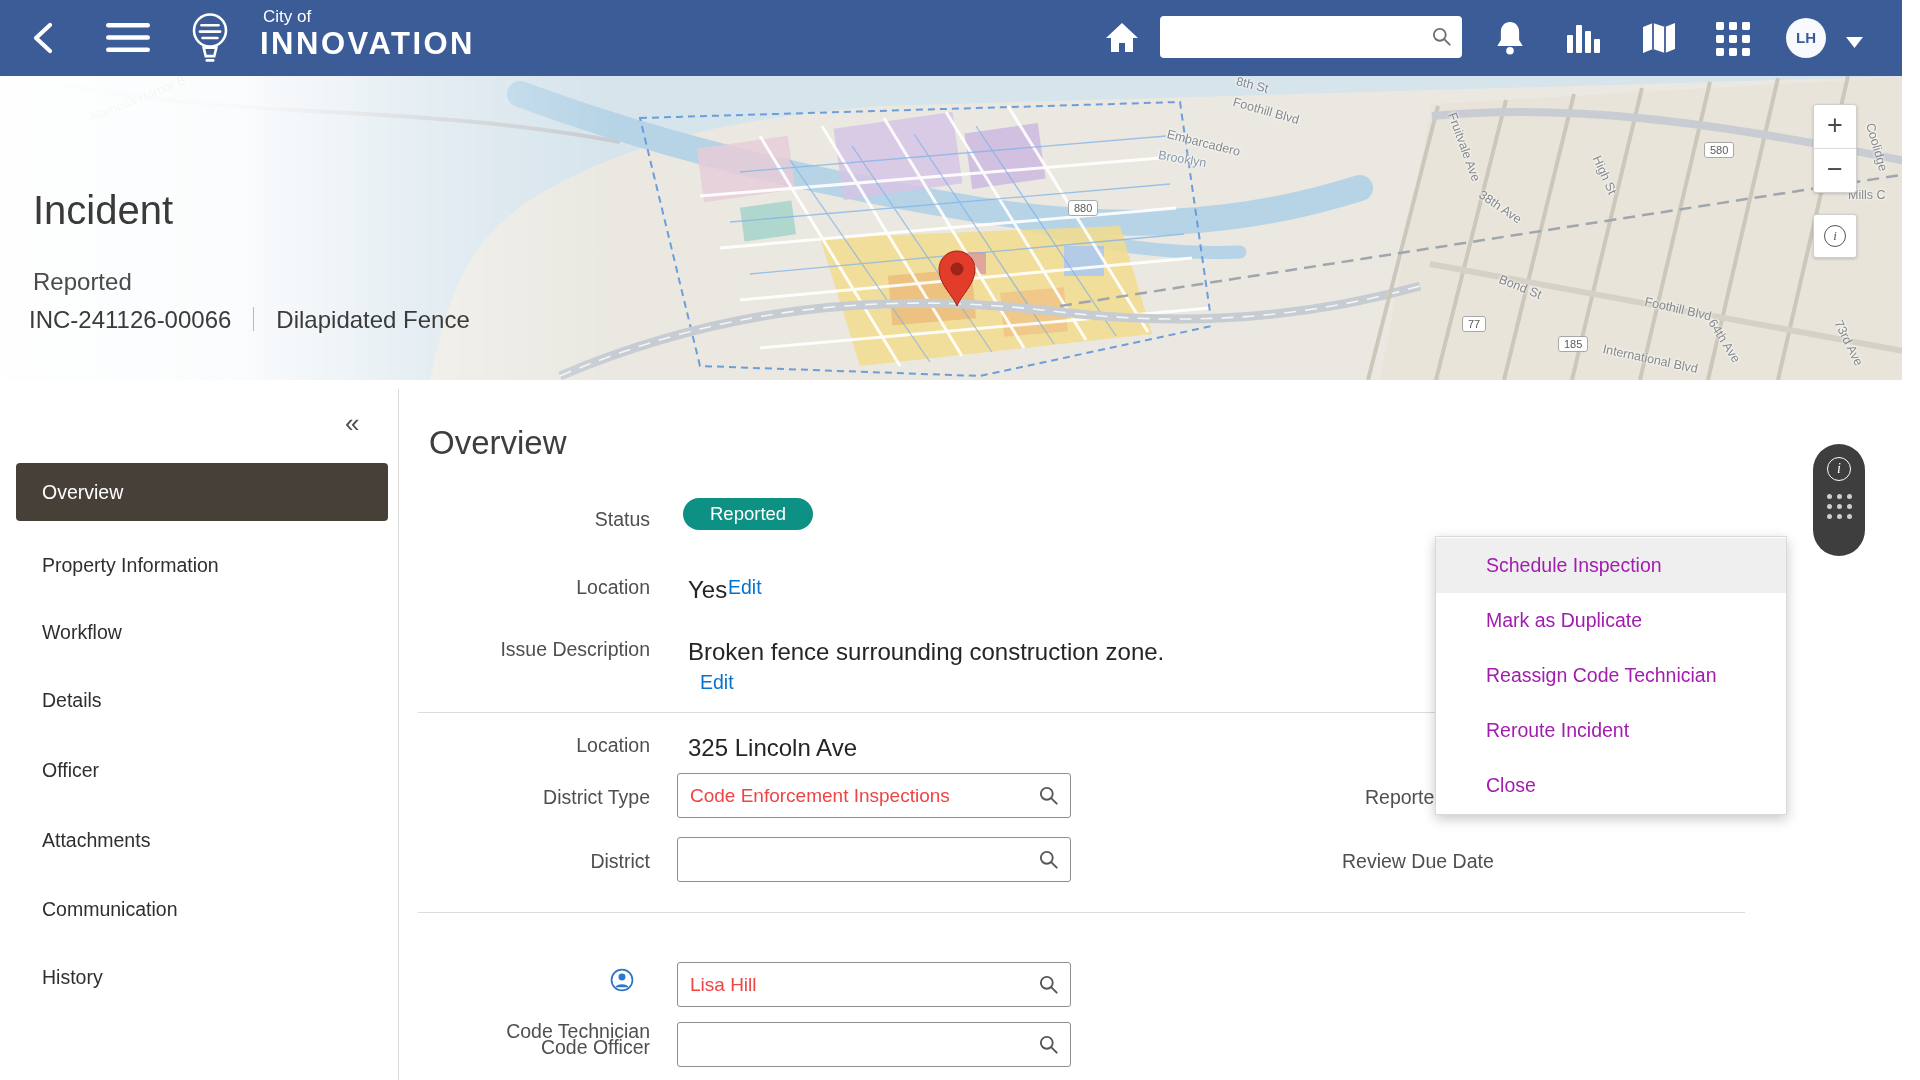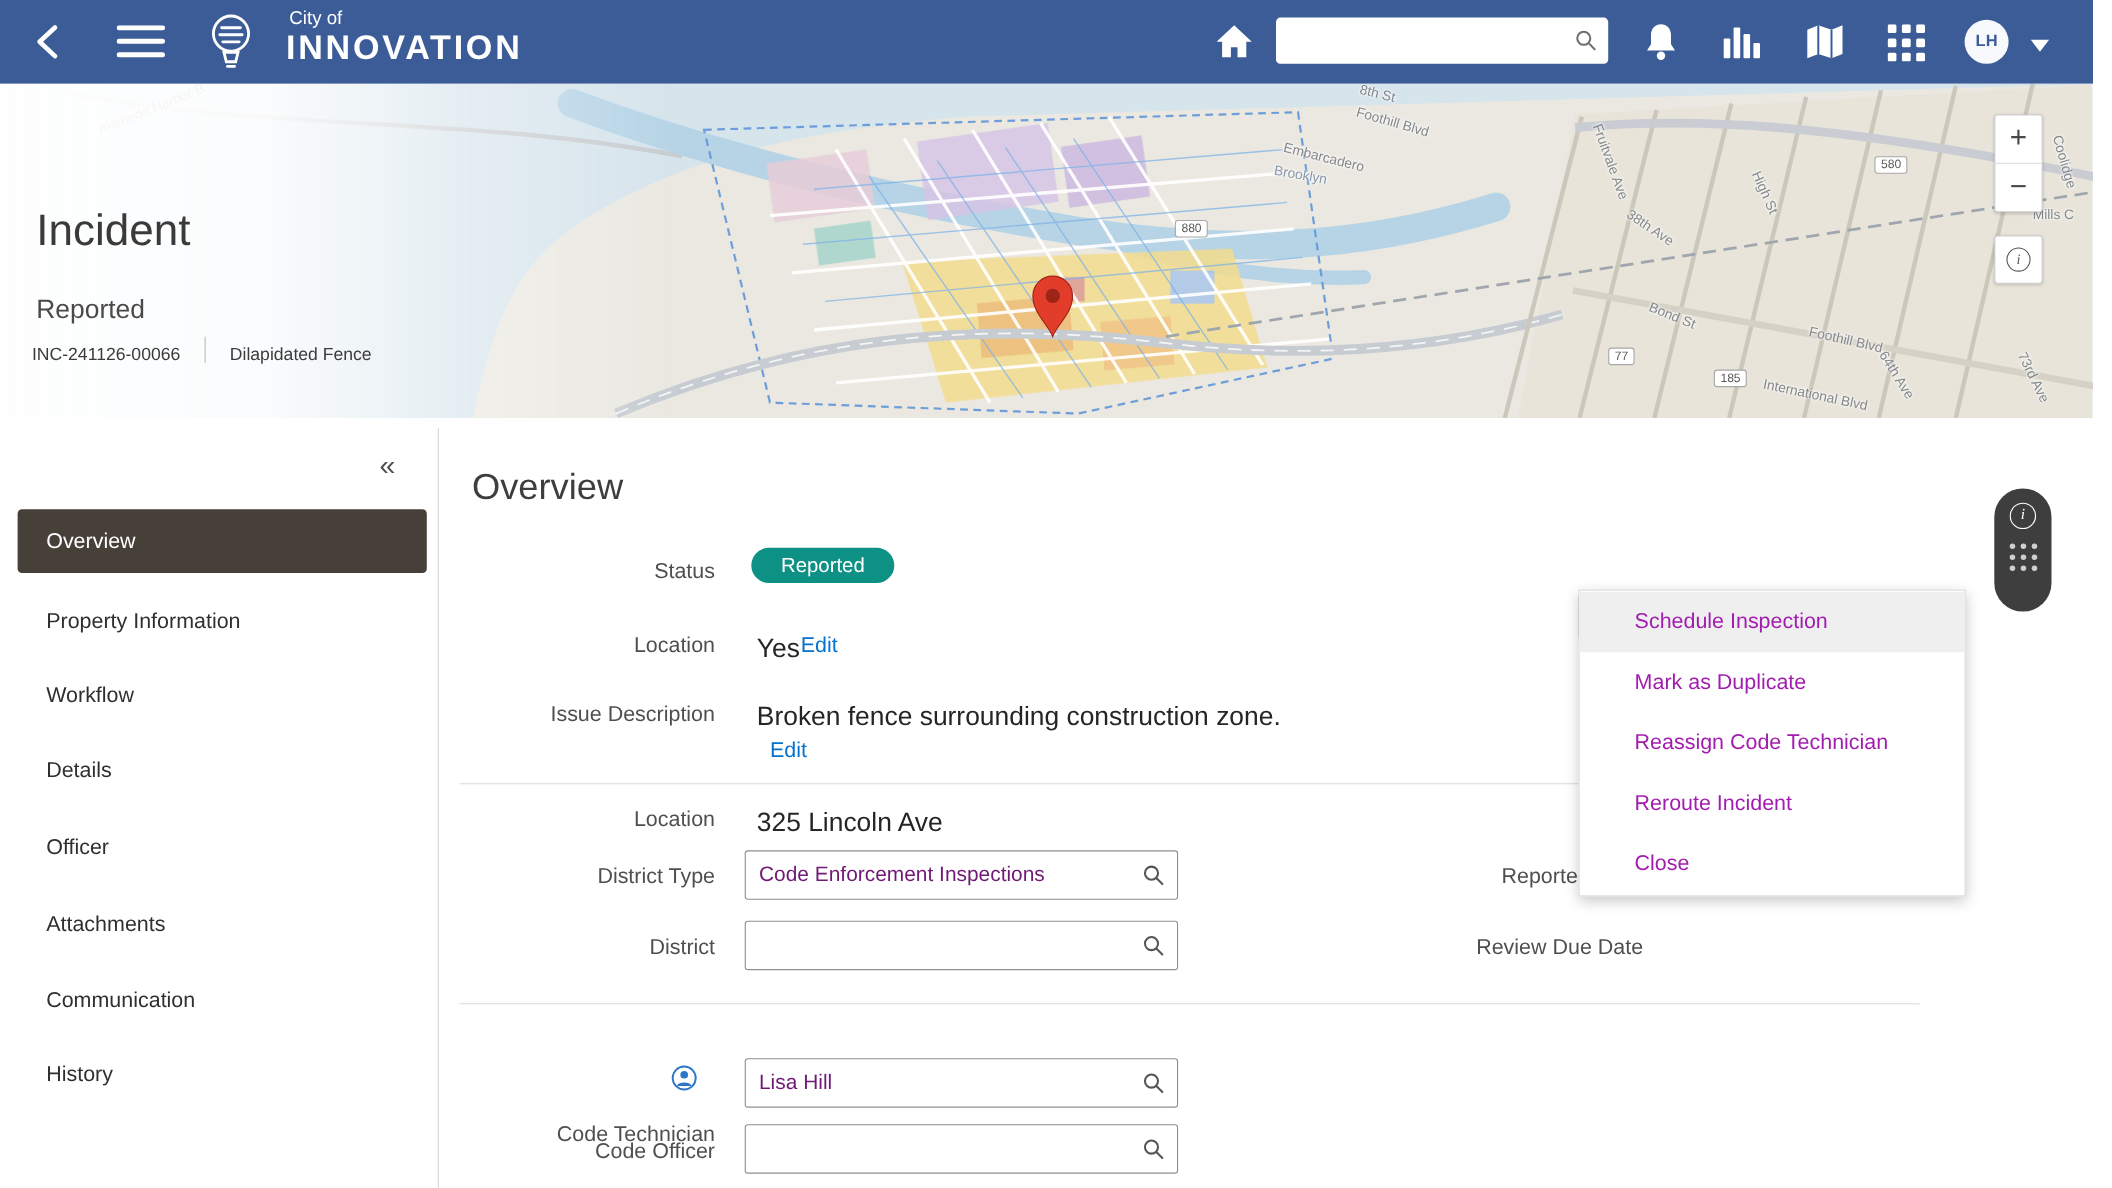--- a/index.html
+++ b/index.html
@@ -21,21 +21,21 @@
   
   .banner { position:absolute; top:76px; left:0; width:1920px; height:304px; background:#d6e4ec; overflow:hidden; }
   .banner svg.mapsvg { position:absolute; inset:0; width:100%; height:100%; }
   .stlbl { position:absolute; font-size:12.5px; color:#84888c; white-space:nowrap; text-shadow:0 0 3px #fff,0 0 3px #fff; z-index:2; }
   .shield { position:absolute; background:#fff; border:1px solid #a8a8a8; border-radius:3px; font-size:11px; color:#5b5b5b; padding:1px 5px; z-index:2; }
   .banner-fade { position:absolute; inset:0; z-index:3;
     background:linear-gradient(90deg, rgba(255,255,255,.97) 0px, rgba(255,255,255,.88) 240px, rgba(255,255,255,.35) 430px, rgba(255,255,255,0) 620px); }
   .inc-block { position:absolute; z-index:4; left:33px; top:0; color:#3a3a3a; }
   .inc-title { position:absolute; left:0; top:112px; font-size:40px; width:400px; }
   .inc-status { position:absolute; left:0; top:192px; font-size:24px; color:#4a4a4a; width:300px; }
-  .inc-idrow { position:absolute; left:-4px; top:230px; font-size:16px; color:#3b3b3b; white-space:nowrap; }
+  .inc-idrow { position:absolute; left:-4px; top:230px; font-size:24px; color:#3b3b3b; white-space:nowrap; }
   .inc-sep { display:inline-block; width:1px; height:24px; background:#b9b9b9; margin:0 22px; vertical-align:-3px; }
   .zoomctl { position:absolute; left:1813px; top:28px; width:44px; background:#fff; border:1px solid #cfcfcf; border-radius:3px; box-shadow:0 1px 3px rgba(0,0,0,.18); z-index:5; }
   .zbtn { width:100%; height:43px; line-height:41px; text-align:center; font-size:27px; color:#4a4a4a; cursor:pointer; }
   .zsep { height:1px; background:#dcdcdc; }
   .infobtn { position:absolute; left:1813px; top:138px; width:44px; height:44px; background:#fff; border:1px solid #cfcfcf; border-radius:3px; box-shadow:0 1px 3px rgba(0,0,0,.18); z-index:5; cursor:pointer; }
   .info-glyph { width:22px; height:22px; margin:10px auto; border:1.6px solid #555; border-radius:50%; color:#555; font-size:13px; line-height:20px; text-align:center; font-family:"Liberation Serif",serif; font-style:italic; }
 
   
   .collapse { position:absolute; left:345px; top:408px; font-size:26px; color:#4f4f4f; cursor:pointer; z-index:5; }
   .nav-item { position:absolute; left:16px; width:372px; height:48px; line-height:48px; padding-left:26px; font-size:19.5px; color:#2f2f2f; cursor:pointer; }
@@ -43,21 +43,21 @@
   .vdiv { position:absolute; left:398px; top:389px; width:1px; height:691px; background:#d9d9d9; }
 
   
   .ov-title { position:absolute; left:429px; top:424px; font-size:33px; color:#3e3e3e; }
   .flabel { position:absolute; left:418px; width:232px; text-align:right; font-size:19.5px; color:#4f4f4f; }
   .fval { position:absolute; left:688px; font-size:24px; color:#252525; }
   .editlink { position:absolute; font-size:19.5px; color:#0572ce; cursor:pointer; }
   .badge { position:absolute; left:683px; top:498px; height:32px; line-height:32px; padding:0 27px; background:#0d9185; color:#fff; font-size:18.5px; border-radius:16px; }
   .hdiv { position:absolute; left:418px; width:1327px; height:1px; background:#dcdcdc; }
   .fld { position:absolute; left:677px; width:394px; height:45px; background:#fff; border:1px solid #8f8f8f; border-radius:3px; }
-  .fld input { width:100%; height:100%; border:none; outline:none; background:transparent; padding:0 44px 0 12px; font-size:19px; color:#701a75; }
+  .fld input { width:100%; height:100%; border:none; outline:none; background:transparent; padding:0 44px 0 12px; font-size:19px; color:#ef4444; }
   .fld .mag { position:absolute; right:10px; top:11px; cursor:pointer; }
   .rlabel { position:absolute; font-size:19.5px; color:#4f4f4f; z-index:1; }
 
   
   .actions-btn { position:absolute; left:1435px; top:491px; width:146px; height:43px; background:#0c4a6e; border-radius:3px; color:#fff; font-size:20px; display:flex; align-items:center; justify-content:center; gap:10px; cursor:pointer; z-index:40;margin-top:48px; }
   .caret { width:0; height:0; border-left:7px solid transparent; border-right:7px solid transparent; border-top:8px solid #fff; margin-top:2px; }
   .menu { position:absolute; left:1435px; top:536px; width:352px; background:#fff; border:1px solid #d9d9d9; box-shadow:0 4px 12px rgba(0,0,0,.22); z-index:40; padding:1px 0; }
   .menu-item { height:55px; line-height:55px; padding-left:50px; font-size:19.5px; color:#a21caf; cursor:pointer; }
   .menu-item.hl { background:#efefef; }
 

